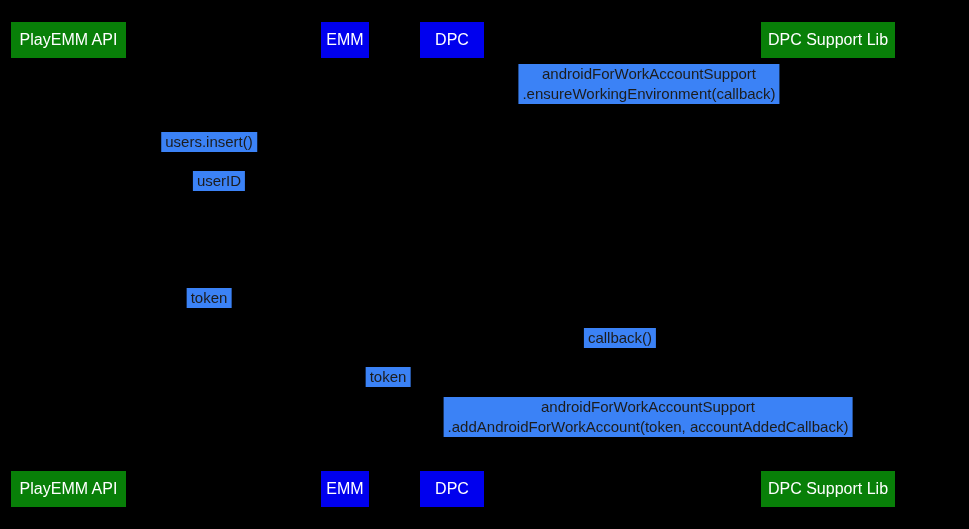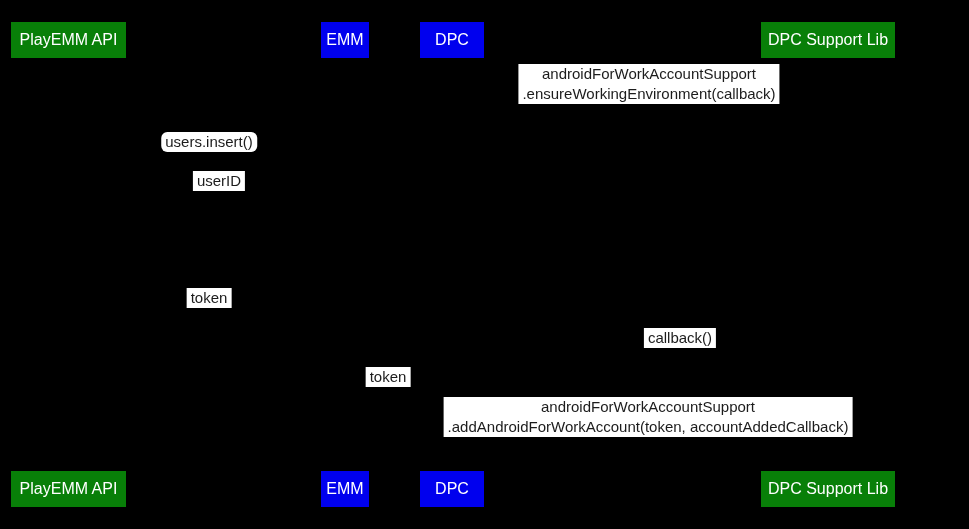--- a/index.html
+++ b/index.html
@@ -27,36 +27,36 @@
   }
   .row-top    { top: 22px; }
   .row-bottom { top: 471px; }
   .a-playemm { left: 11px;  width: 115px; }
   .a-emm     { left: 321px; width: 48px;  }
   .a-dpc     { left: 400px; width: 64px; margin-left: 20px;  }
   .a-dpclib  { left: 761px; width: 134px; }
   
   .msg {
     position: absolute;
-    background: #ffffff;
+    background: #3b82f6;
     color: #1c1c1c;
     font-size: 15px;
     line-height: 20px;
     padding: 0 4px;
     text-align: center;
     white-space: pre;
     transform: translateX(-50%);
   }
   .m1 { left: 649px; top: 64px;  }
-  .m2 { left: 209px; top: 132px; border-radius: 6px; }
+  .m2 { left: 209px; top: 132px; }
   .m3 { left: 219px; top: 171px; }
   .m4 { left: 209px; top: 210px; }
   .m5 { left: 209px; top: 249px; }
   .m6 { left: 209px; top: 288px; }
-  .m7 { left: 680px; top: 328px; }
+  .m7 { left: 620px; top: 328px; }
   .m8 { left: 388px; top: 367px; }
   .m9 { left: 648px; top: 397px; }
 </style>
 </head>
 <body>
 
 <div class="stage">
 
   <div class="actor row-top a-playemm" style="background-color: rgb(8, 127, 8);">PlayEMM API</div>
   <div class="actor row-top a-emm" style="background-color: rgb(0, 0, 238);">EMM</div>

